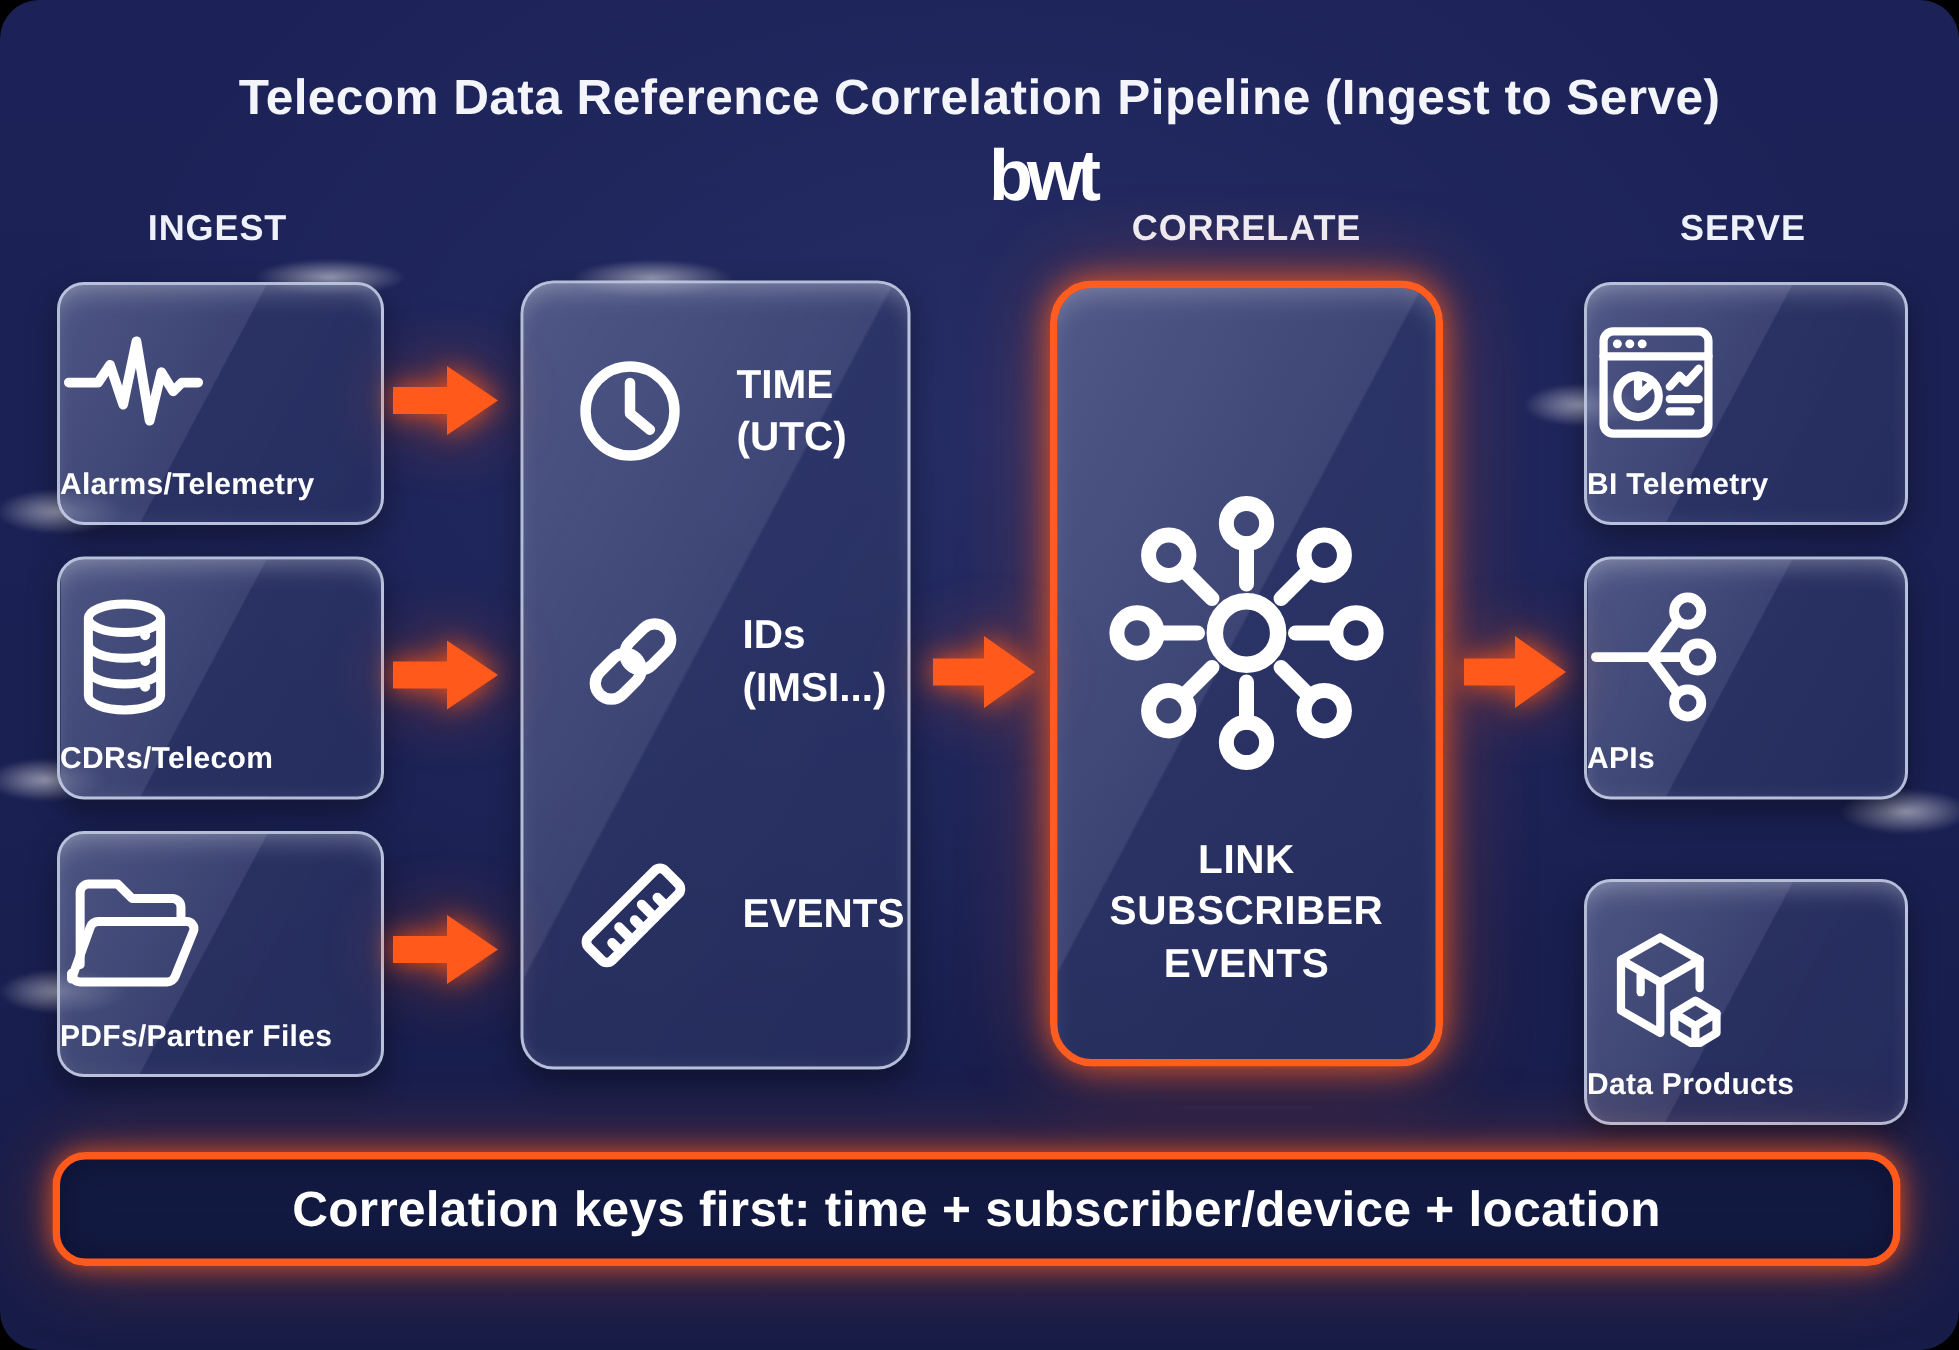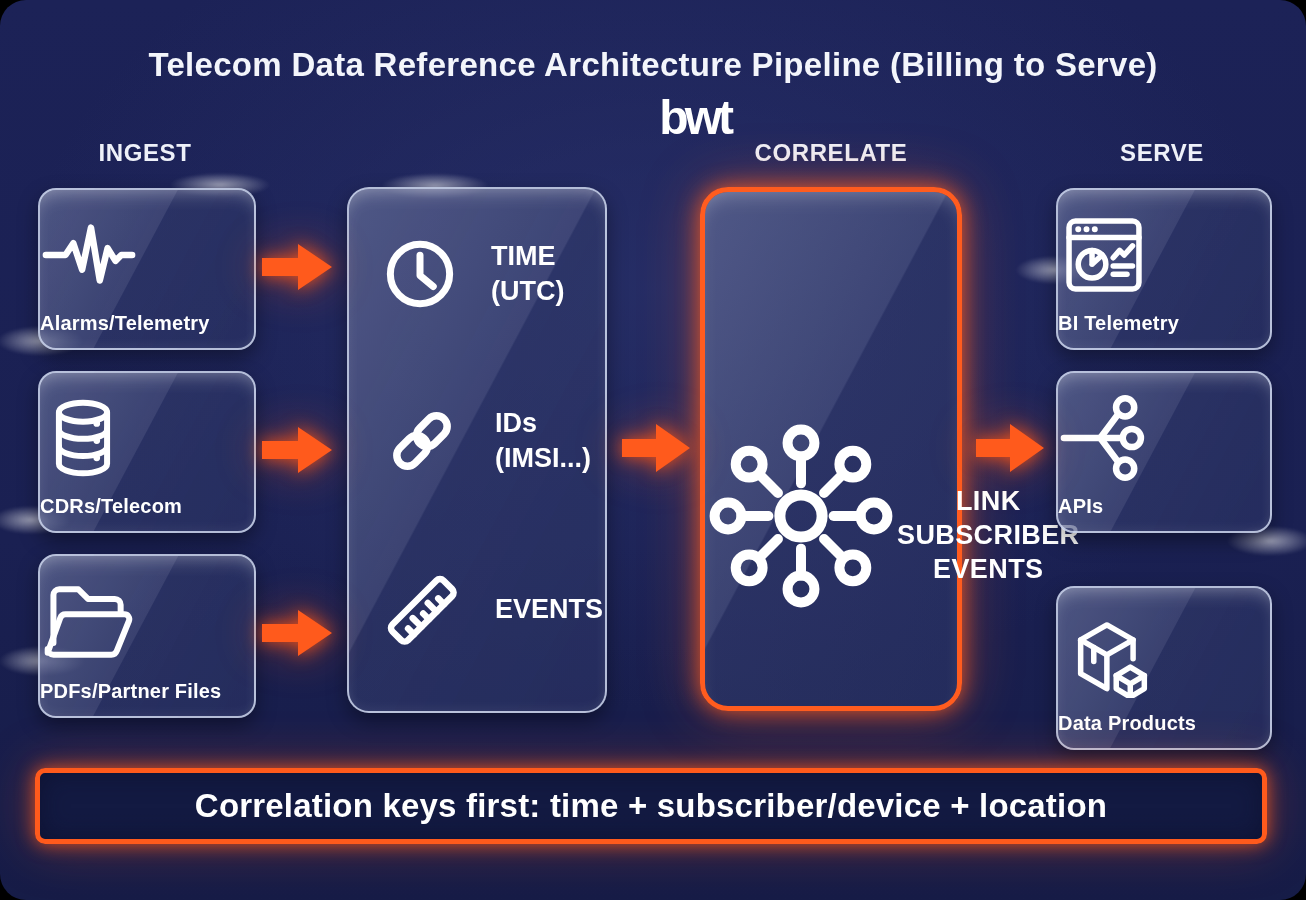--- a/index.html
+++ b/index.html
@@ -57,32 +57,32 @@
   .norm-row{display:flex;align-items:center;gap:32px;padding-left:32px;}
   .norm-label{color:#fff;font-size:27px;font-weight:700;line-height:1.3;white-space:pre-line;}
 
   
   #card-correlate{
     left:700px;top:187px;width:262px;height:524px;box-sizing:border-box;
     border:5px solid #ff5c1f;border-radius:28px;
     box-shadow:
       0 0 22px rgba(255,92,31,.85), 0 0 58px rgba(255,92,31,.38),
       inset 0 12px 22px -12px rgba(255,255,255,.35);
-    display:flex;flex-direction:row;align-items:center;padding-top:134px;
+    display:flex;flex-direction:column;align-items:center;padding-top:134px;
   }
   .corr-label{
     margin-top:38px;color:#fff;font-size:27px;font-weight:700;text-align:center;
     line-height:1.27;white-space:pre-line;letter-spacing:.4px;
   }
 
   .arrow{position:absolute;filter:drop-shadow(0 0 9px rgba(255,84,20,.9)) drop-shadow(0 0 22px rgba(255,84,20,.45));}
 
   .banner{
     position:absolute;left:35px;top:768px;width:1232px;height:76px;box-sizing:border-box;
-    border:5px solid #ff5a1c;border-radius:10px;
+    border:5px solid #ff5a1c;border-radius:22px;
     background:rgba(17,23,60,.55);
     box-shadow:0 0 18px rgba(255,90,28,.8), 0 0 52px rgba(255,90,28,.35), inset 0 0 26px rgba(10,14,40,.6);
     display:flex;align-items:center;justify-content:center;
   }
   .banner-text{color:#fff;font-size:33px;font-weight:700;letter-spacing:.2px;}
 
   .flare{position:absolute;pointer-events:none;
     background:radial-gradient(closest-side, rgba(255,255,255,.55), rgba(255,255,255,0) 72%);
     filter:blur(1px);}
 </style>
@@ -92,21 +92,21 @@
 <div class="canvas">
 
   <div class="flare" style="left:-20px;top:320px;width:120px;height:42px;"></div>
   <div class="flare" style="left:-24px;top:500px;width:110px;height:40px;"></div>
   <div class="flare" style="left:-18px;top:640px;width:120px;height:42px;"></div>
   <div class="flare" style="left:360px;top:168px;width:150px;height:36px;"></div>
   <div class="flare" style="left:1000px;top:250px;width:110px;height:40px;"></div>
   <div class="flare" style="left:1210px;top:520px;width:120px;height:42px;"></div>
   <div class="flare" style="left:150px;top:168px;width:140px;height:34px;"></div>
 
-  <div class="title">Telecom Data Reference Architecture Pipeline (Billing to Serve)</div>
+  <div class="title">Telecom Data Reference Correlation Pipeline (Ingest to Serve)</div>
   <div class="logo">bwt</div>
 
   <div class="col-header" id="hdr-ingest">INGEST</div>
   <div class="col-header" id="hdr-correlate">CORRELATE</div>
   <div class="col-header" id="hdr-serve">SERVE</div>
 
   <div class="card small-card" style="left:38px;top:188px;height:158px;">
     <div class="icon-wrap">
       <svg class="icon" width="98" height="80" viewBox="0 0 100 80" fill="none" stroke="#fff" stroke-width="6.5" stroke-linecap="round" stroke-linejoin="round">
         <polyline points="6,40 26,40 34,28 43,55 52,12 61,66 69,33 77,46 83,40 94,40"></polyline>

